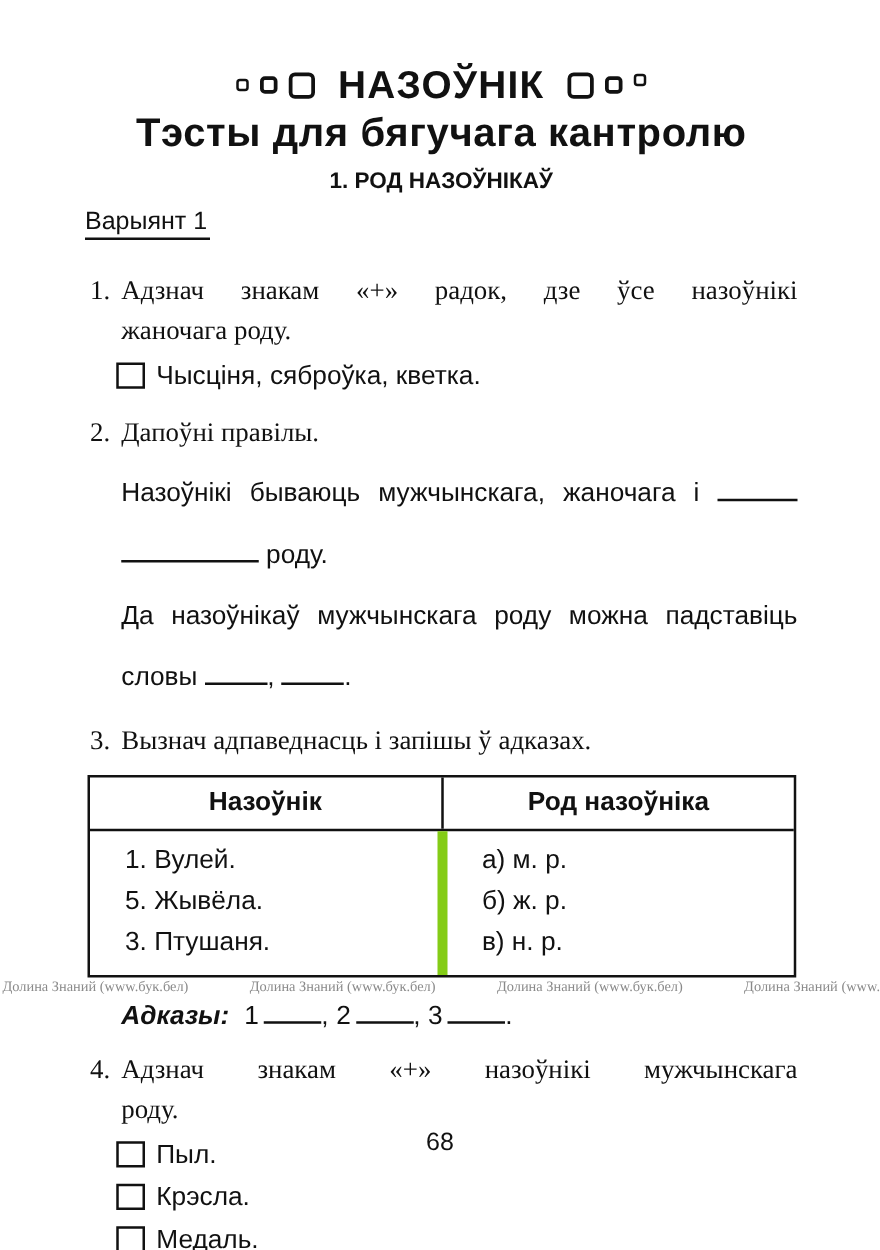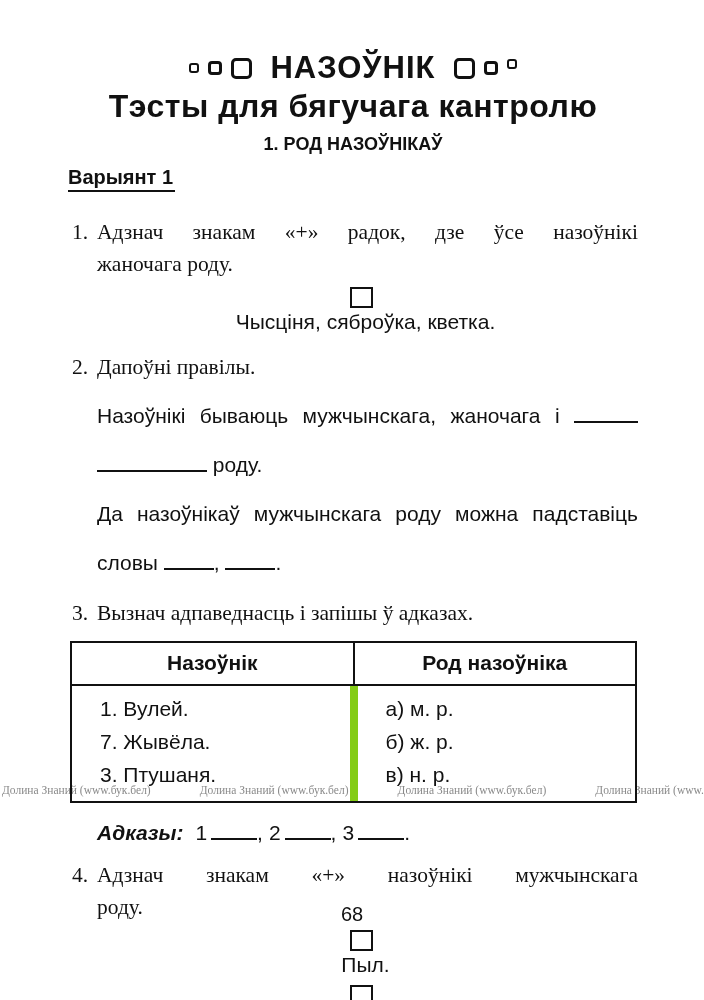--- a/index.html
+++ b/index.html
@@ -30,40 +30,40 @@
   .doc-subtitle{
     text-align:center;font-family:"Liberation Sans",sans-serif;
     font-weight:bold;font-size:32px;margin-top:2px;letter-spacing:.5px;
   }
   .doc-section{
     text-align:center;font-family:"Liberation Sans",sans-serif;
     font-weight:bold;font-size:18px;margin-top:9px;
   }
   .variant{
     display:inline-block;font-family:"Liberation Sans",sans-serif;
-    font-weight:bold;font-size:20px;margin-top:11px;
+    font-weight:normal;font-size:20px;margin-top:11px;
     border-bottom:2.5px solid #111;padding-bottom:1px;padding-right:2px;
   }
 
   
   .q-stem{display:flex;padding-left:4px;font-size:21.5px;line-height:32px;}
   .qnum{width:25px;flex:none;}
   .qtext{flex:1;}
   .qtext.just{text-align:justify;text-align-last:justify;}
   .q-cont{margin-left:29px;font-size:21.5px;line-height:32px;}
 
   .mt-q1{margin-top:24px;}
   .mt-q2{margin-top:16px;}
   .mt-q3{margin-top:18px;}
   .mt-q4{margin-top:14px;}
 
   
   .opt{
     display:flex;align-items:center;margin-left:25px;margin-top:7px;
-    font-family:"Liberation Sans",sans-serif;font-size:21px;line-height:27px;flex-direction:column;
+    font-family:"Liberation Sans",sans-serif;font-size:21px;line-height:27px;
   }
   .checkbox{
     width:23px;height:21px;flex:none;box-sizing:border-box;
     border:2.5px solid #111;background:#fff;margin-right:9px;
   }
 
   
   .rule{
     margin-left:29px;font-family:"Liberation Sans",sans-serif;
     font-size:21px;line-height:33px;margin-top:16px;
@@ -187,21 +187,21 @@
       </div>
 
       <div class="match-table">
         <div class="mt-header">
           <div class="mt-hcell">Назоўнік</div>
           <div class="mt-hcell">Род назоўніка</div>
         </div>
         <div class="mt-body">
           <div class="mt-col">
             <div>1. Вулей.</div>
-            <div>7. Жывёла.</div>
+            <div>5. Жывёла.</div>
             <div>3. Птушаня.</div>
           </div>
           <div class="mt-col">
             <div>а) м. р.</div>
             <div>б) ж. р.</div>
             <div>в) н. р.</div>
           </div>
         </div>
       </div>
 

